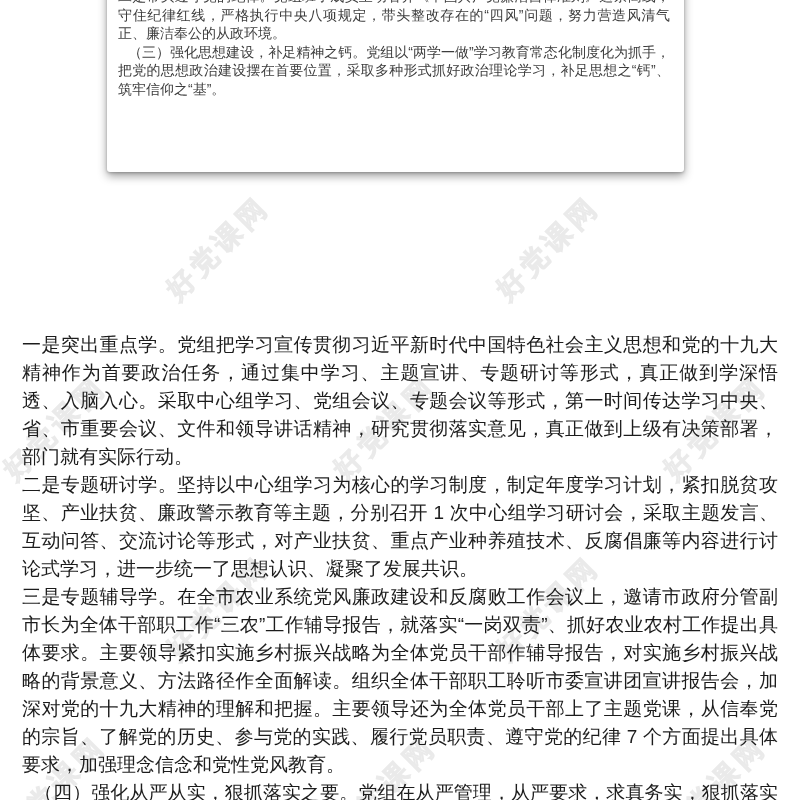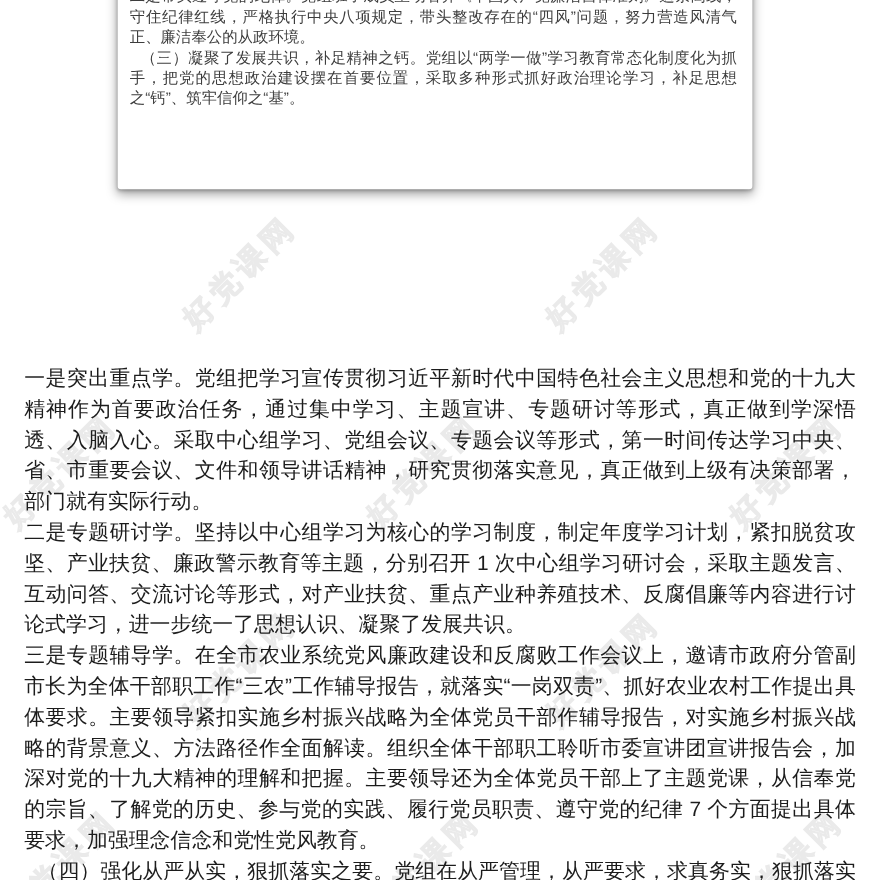--- a/index.html
+++ b/index.html
@@ -83,21 +83,21 @@
     <span class="wm" style="left:218px; top:608px;">好党课网</span>
     <span class="wm" style="left:548px; top:608px;">好党课网</span>
 
     <span class="wm" style="left:55px;  top:788px;">好党课网</span>
     <span class="wm" style="left:385px; top:788px;">好党课网</span>
     <span class="wm" style="left:715px; top:788px;">好党课网</span>
   </div>
 
   <div class="page-card">
     <p>二是带头遵守党的纪律。党组班子成员主动看齐《中国共产党廉洁自律准则》这条高线，守住纪律红线，严格执行中央八项规定，带头整改存在的“四风”问题，努力营造风清气正、廉洁奉公的从政环境。</p>
-    <p class="indent">（三）凝聚了发展共识，补足精神之钙。党组以“两学一做”学习教育常态化制度化为抓手，把党的思想政治建设摆在首要位置，采取多种形式抓好政治理论学习，补足思想之“钙”、筑牢信仰之“基”。</p>
+    <p class="indent">（三）强化思想建设，补足精神之钙。党组以“两学一做”学习教育常态化制度化为抓手，把党的思想政治建设摆在首要位置，采取多种形式抓好政治理论学习，补足思想之“钙”、筑牢信仰之“基”。</p>
   </div>
 
   <div class="body-text">
     <p>一是突出重点学。党组把学习宣传贯彻习近平新时代中国特色社会主义思想和党的十九大精神作为首要政治任务，通过集中学习、主题宣讲、专题研讨等形式，真正做到学深悟透、入脑入心。采取中心组学习、党组会议、专题会议等形式，第一时间传达学习中央、省、市重要会议、文件和领导讲话精神，研究贯彻落实意见，真正做到上级有决策部署，部门就有实际行动。</p>
     <p>二是专题研讨学。坚持以中心组学习为核心的学习制度，制定年度学习计划，紧扣脱贫攻坚、产业扶贫、廉政警示教育等主题，分别召开 1 次中心组学习研讨会，采取主题发言、互动问答、交流讨论等形式，对产业扶贫、重点产业种养殖技术、反腐倡廉等内容进行讨论式学习，进一步统一了思想认识、凝聚了发展共识。</p>
     <p>三是专题辅导学。在全市农业系统党风廉政建设和反腐败工作会议上，邀请市政府分管副市长为全体干部职工作“三农”工作辅导报告，就落实“一岗双责”、抓好农业农村工作提出具体要求。主要领导紧扣实施乡村振兴战略为全体党员干部作辅导报告，对实施乡村振兴战略的背景意义、方法路径作全面解读。组织全体干部职工聆听市委宣讲团宣讲报告会，加深对党的十九大精神的理解和把握。主要领导还为全体党员干部上了主题党课，从信奉党的宗旨、了解党的历史、参与党的实践、履行党员职责、遵守党的纪律 7 个方面提出具体要求，加强理念信念和党性党风教育。</p>
     <p class="indent">（四）强化从严从实，狠抓落实之要。党组在从严管理，从严要求，求真务实，狠抓落实上</p>
   </div>
 
 </div>

